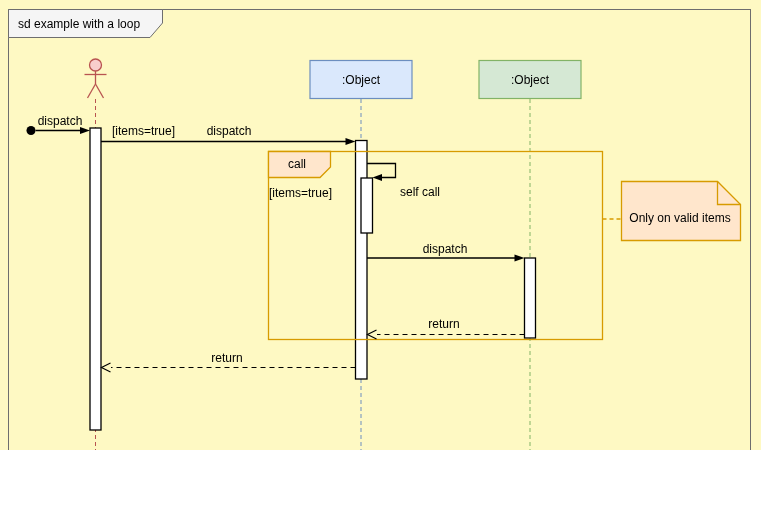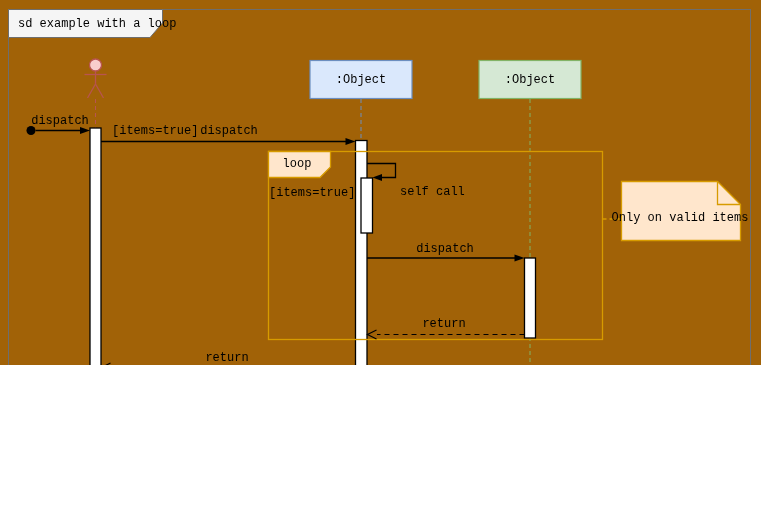--- a/index.html
+++ b/index.html
@@ -1,18 +1,18 @@
 <!DOCTYPE html>
 <html><head>
 <meta charset="utf-8">
 <style>
   html,body{margin:0;padding:0;background:#ffffff;}
   .canvas{
-    position:relative;width:761px;height:365px;background:#a16207;
-    font-family:Liberation Mono, monospace;overflow:hidden;
+    position:relative;width:761px;height:450px;background:#fef9c3;
+    font-family:Liberation Sans, sans-serif;overflow:hidden;
   }
   .canvas svg{position:absolute;left:0;top:0;}
   .lbl{
     position:absolute;font-size:12px;color:#000;white-space:nowrap;line-height:14px;
   }
   .lbl.center{transform:translate(-50%,-50%);}
   .lbl.left{transform:translateY(-50%);}
 </style>
 </head>
 <body>
@@ -78,17 +78,17 @@
   <span class="lbl center" style="left:530px;top:80px;">:Object</span>
 
   <span class="lbl center" style="left:60px;top:121px;">dispatch</span>
   <span class="lbl left" style="left:112px;top:131px;">[items=true]</span>
   <span class="lbl center" style="left:229px;top:131px;">dispatch</span>
   <span class="lbl left" style="left:400px;top:169px;margin-top:23px;">self call</span>
   <span class="lbl center" style="left:445px;top:249px;">dispatch</span>
   <span class="lbl center" style="left:444px;top:324px;">return</span>
   <span class="lbl center" style="left:227px;top:358px;">return</span>
 
-  <span class="lbl center" style="left:297px;top:164px;">loop</span>
+  <span class="lbl center" style="left:297px;top:164px;">call</span>
   <span class="lbl left" style="left:269px;top:193px;">[items=true]</span>
   <span class="lbl center" style="left:680px;top:218px;">Only on valid items</span>
 
 </div>
 
 </body></html>

